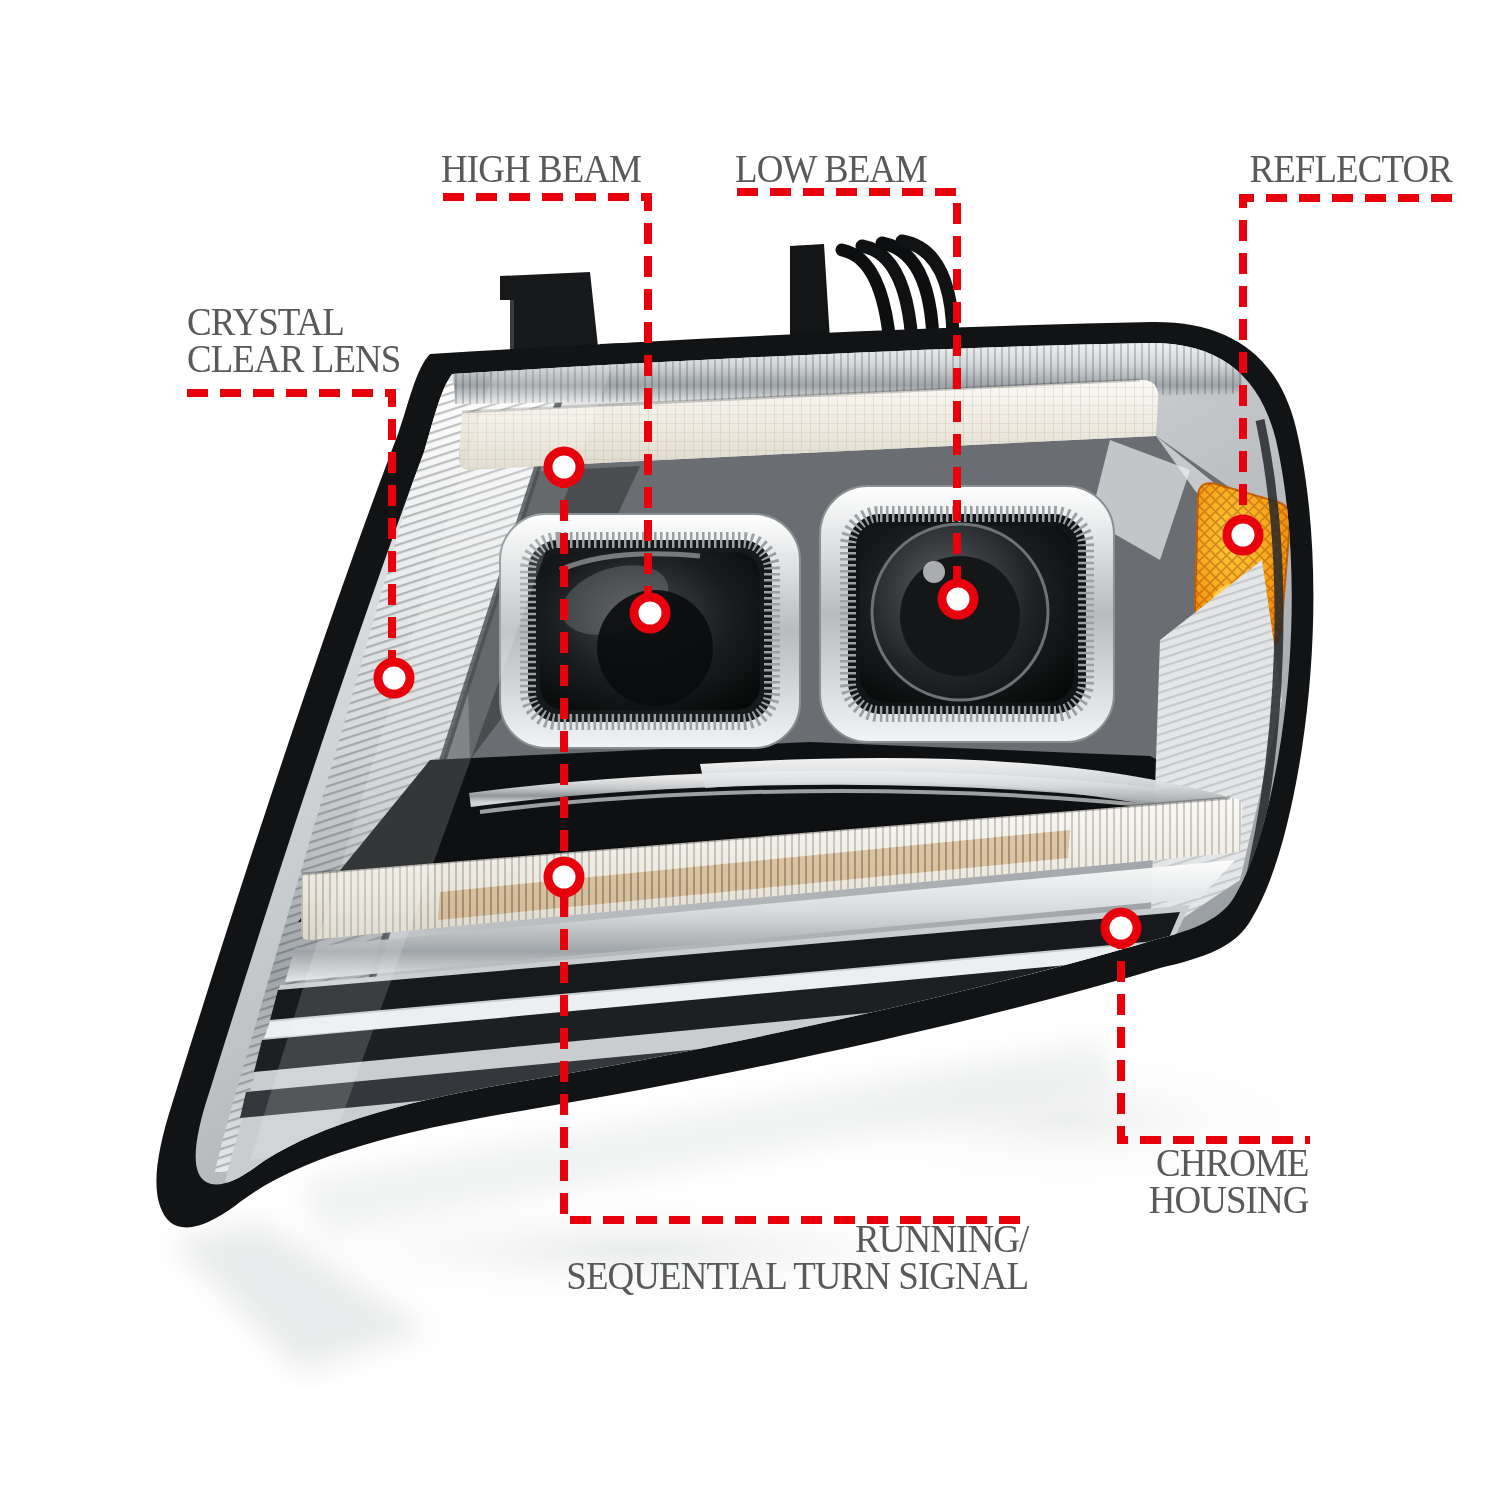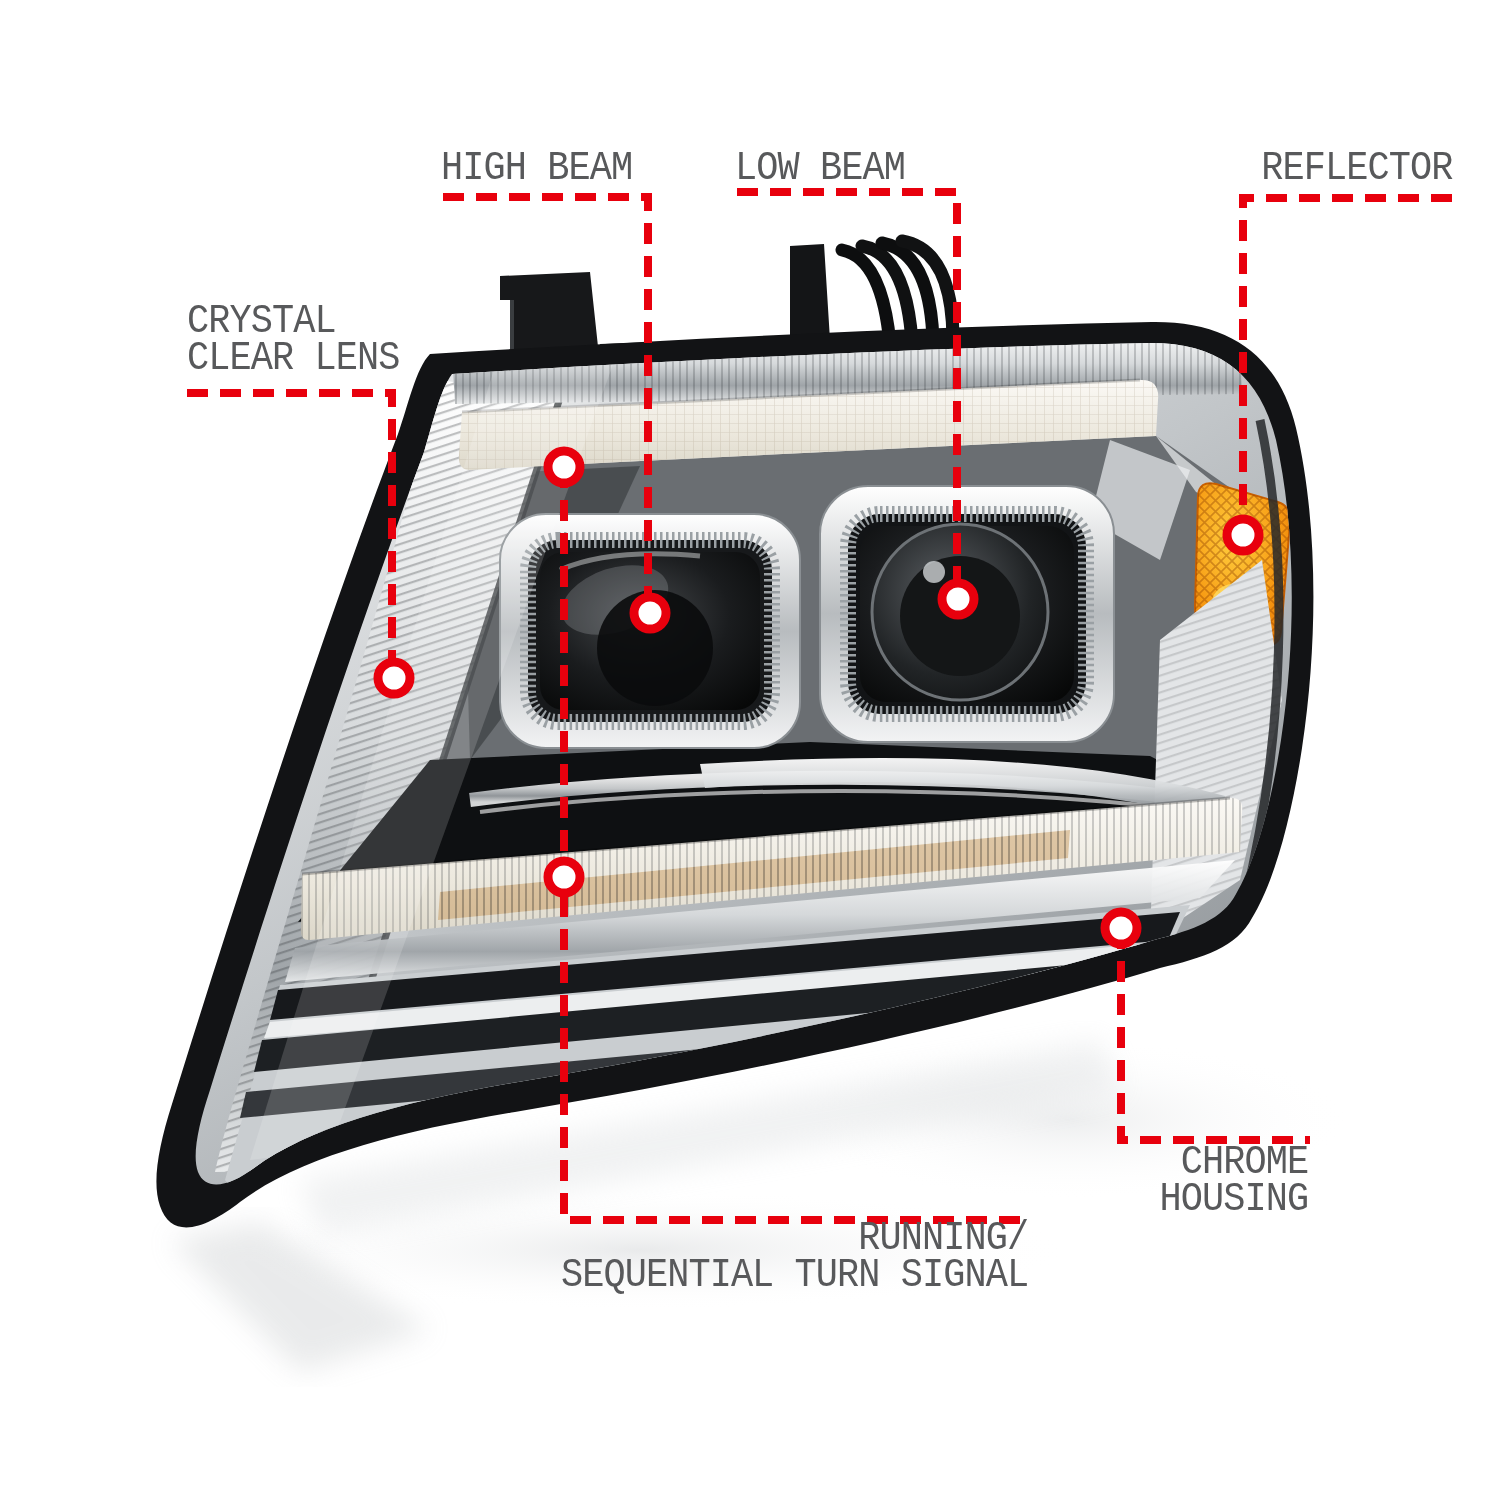--- a/index.html
+++ b/index.html
@@ -1,21 +1,21 @@
 <!DOCTYPE html>
 <html style="--accent-red: #e8000d; --label-gray: #58595b; --amber: #f59000; --chrome-silver: #c9cdd0; --housing-black: #141517;"><head>
 <meta charset="utf-8">
 <style>
   :root{
     --accent-red:#e8000d;
     --label-gray:#58595b;
   }
   html,body{margin:0;padding:0;background:#fff;}
   .stage{position:relative;width:1500px;height:1500px;background:#ffffff;overflow:hidden;
-         font-family:Liberation Mono, monospace;}
+         font-family:Liberation Serif, serif;}
   .art{position:absolute;left:0;top:0;}
   .callout{position:absolute;color:var(--label-gray);font-size:41px;line-height:37px;
            letter-spacing:-1px;white-space:nowrap;font-weight:400;}
   .scale-left{transform:scaleX(.9);transform-origin:0 50%;}
   .scale-right{transform:scaleX(.9);transform-origin:100% 50%;text-align:right;}
   .ann-line{fill:none;stroke:var(--accent-red);stroke-width:8;stroke-dasharray:21 12;}
   .ann-dot{fill:#ffffff;stroke:var(--accent-red);stroke-width:9;}
 </style>
 </head>
 <body style="background: rgb(255, 255, 255);">

